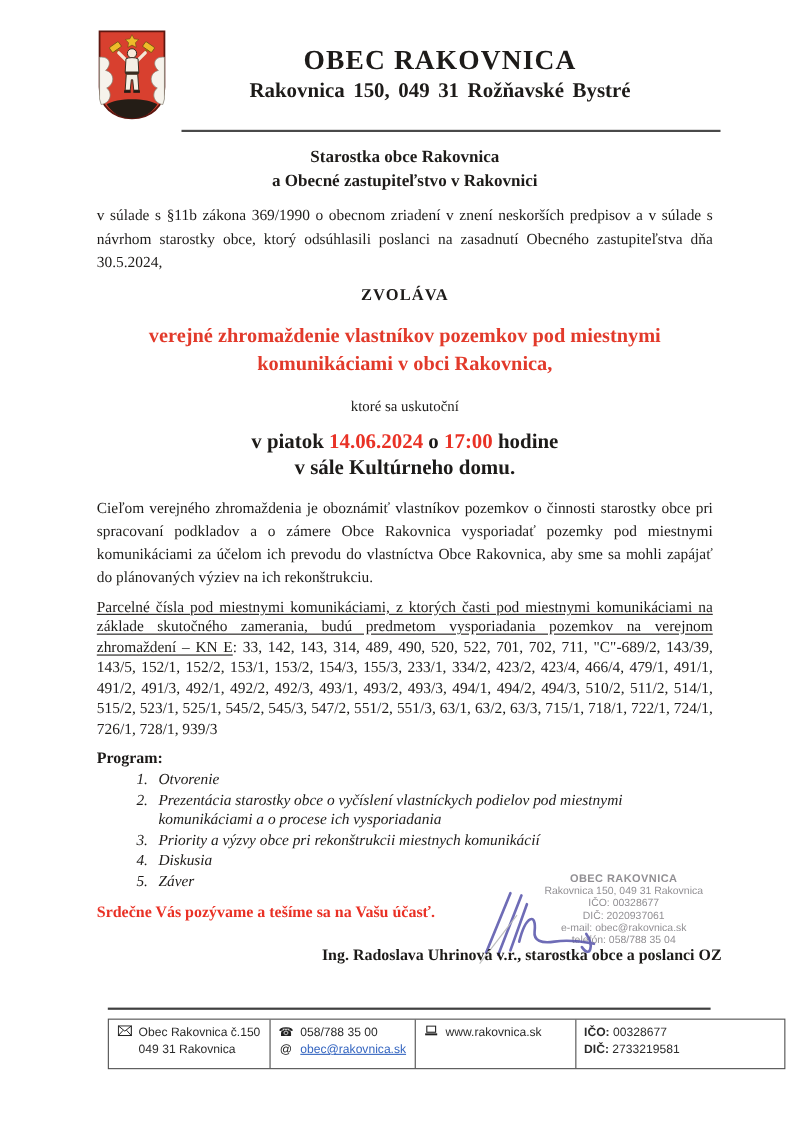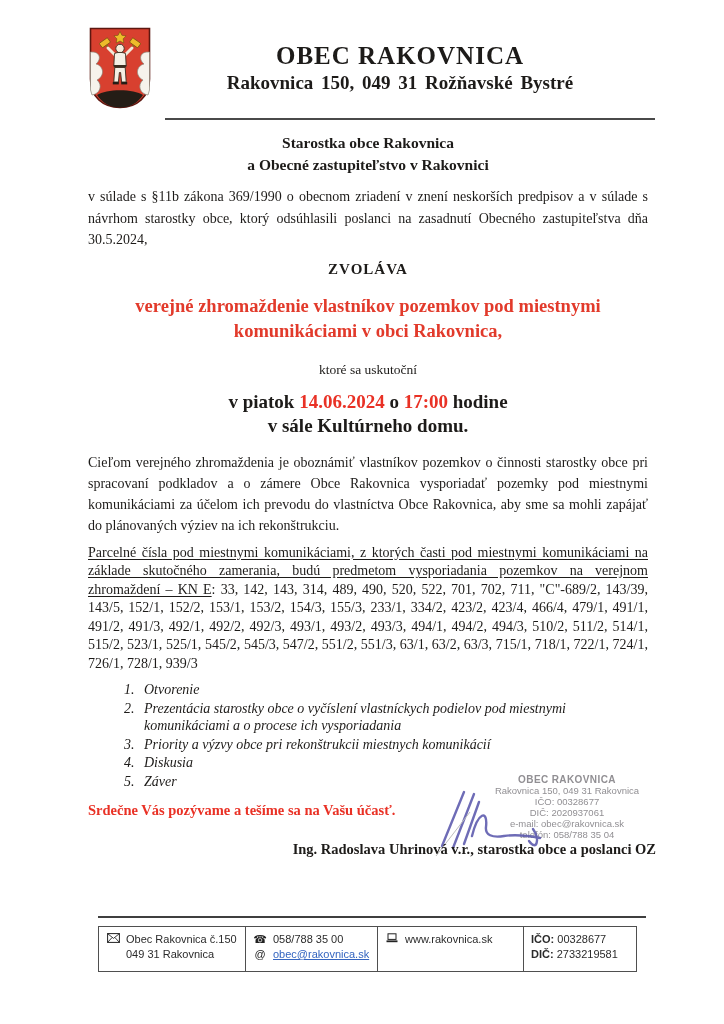--- a/index.html
+++ b/index.html
@@ -53,21 +53,21 @@
     font-family:"Liberation Sans","DejaVu Sans",sans-serif;
     font-size:9.5px;line-height:11px;color:var(--stamp-gray);
   }
   .stamp .s1{font-weight:bold;font-size:10px;letter-spacing:.4px;}
   .signature-svg{position:absolute;right:92px;top:-14px;}
   .signatory{position:absolute;right:-8px;bottom:16px;font-weight:bold;font-size:14.5px;white-space:nowrap;}
   
   .footer{position:absolute;left:98px;top:916px;width:548px;}
   .footer-rule{border-top:2px solid #3f3f3f;width:100%;}
   .footer-table{
-    margin-top:8px;width:539px;display:grid;grid-template-columns:147px 132px 146px 1fr;
+    margin-top:8px;width:616px;display:grid;grid-template-columns:147px 132px 146px 1fr;
     border:1.4px solid #4f4f4f;
     font-family:"Liberation Sans","DejaVu Sans",sans-serif;
     font-size:11px;line-height:15px;color:#2b2b2b;
   }
   .ft-cell{padding:5px 6px 6px 7px;border-right:1.4px solid #4f4f4f;min-height:44px;}
   .ft-cell:last-child{border-right:none;}
   .ft-row{display:flex;align-items:flex-start;gap:6px;}
   .ft-icon{flex:0 0 14px;text-align:center;color:#222;font-size:11px;line-height:15px;}
   .ft-link{color:var(--link);text-decoration:underline;}
   .ft-b{font-weight:bold;}
@@ -126,20 +126,21 @@
   <div class="when">
     <div><span>v piatok </span><span class="rd">14.06.2024</span><span> o </span><span class="rd">17:00</span><span> hodine</span></div>
     <div>v sále Kultúrneho domu.</div>
   </div>
 
   <p class="purpose">Cieľom verejného zhromaždenia je oboznámiť vlastníkov pozemkov o činnosti starostky obce pri spracovaní podkladov a o zámere Obce Rakovnica vysporiadať pozemky pod miestnymi komunikáciami za účelom ich prevodu do vlastníctva Obce Rakovnica, aby sme sa mohli zapájať do plánovaných výziev na ich rekonštrukciu.</p>
 
   <p class="parcels"><span class="ul">Parcelné čísla pod miestnymi komunikáciami, z ktorých časti pod miestnymi komunikáciami na základe skutočného zamerania, budú predmetom vysporiadania pozemkov na verejnom zhromaždení – KN E</span><span>: 33, 142, 143, 314, 489, 490, 520, 522, 701, 702, 711, "C"-689/2, 143/39, 143/5, 152/1, 152/2, 153/1, 153/2, 154/3, 155/3, 233/1, 334/2, 423/2, 423/4, 466/4, 479/1, 491/1, 491/2, 491/3, 492/1, 492/2, 492/3, 493/1, 493/2, 493/3, 494/1, 494/2, 494/3, 510/2, 511/2, 514/1, 515/2, 523/1, 525/1, 545/2, 545/3, 547/2, 551/2, 551/3, 63/1, 63/2, 63/3, 715/1, 718/1, 722/1, 724/1, 726/1, 728/1, 939/3</span></p>
 
   <div class="program">
+    <div class="program-label">Program:</div>
     <ol>
       <li>Otvorenie</li>
       <li>Prezentácia starostky obce o vyčíslení vlastníckych podielov pod miestnymi komunikáciami a o procese ich vysporiadania</li>
       <li>Priority a výzvy obce pri rekonštrukcii miestnych komunikácií</li>
       <li>Diskusia</li>
       <li>Záver</li>
     </ol>
   </div>
 
   <div class="closing">

